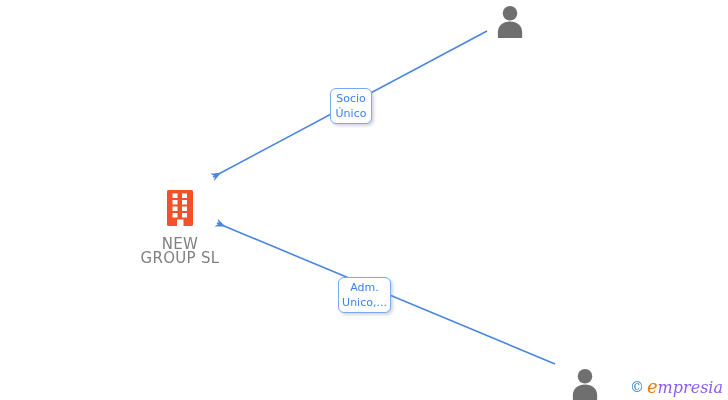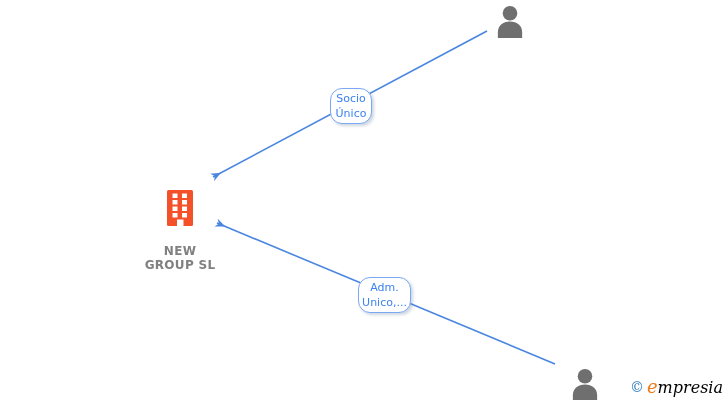--- a/index.html
+++ b/index.html
@@ -5,42 +5,42 @@
   html,body{margin:0;padding:0;background:#ffffff;}
   .stage{
     position:relative;width:728px;height:400px;background:#ffffff;
     overflow:hidden;font-family:"DejaVu Sans","Liberation Sans",sans-serif;
   }
   svg.edges{position:absolute;left:0;top:0;width:728px;height:400px;}
   .node{position:absolute;cursor:pointer;}
   .node-company{left:110px;top:190px;width:140px;text-align:center;}
   .building-wrap{width:26px;height:36px;margin:0 auto;}
   .company-name{
-    margin-top:18px;font-size:12px;line-height:14px;color:#808080;
-    letter-spacing:0.3px;font-weight:700;
+    margin-top:11px;font-size:15px;line-height:14px;color:#808080;
+    letter-spacing:0.3px;font-weight:400;
   }
   .node-person-top{left:495px;top:5px;width:30px;height:33px;}
   .node-person-bottom{left:570px;top:368px;width:30px;height:33px;}
   .edge-label{
     position:absolute;background:#ffffff;border:1px solid #7aa8f2;
-    border-radius:12px;box-shadow:2px 2px 3px rgba(120,140,170,0.35);
+    border-radius:6px;box-shadow:2px 2px 3px rgba(120,140,170,0.35);
     color:#3c82f0;font-size:11px;line-height:15px;text-align:center;
     display:flex;flex-direction:column;align-items:center;justify-content:center;
     cursor:pointer;
   }
   .edge-label-socio{left:330px;top:88px;width:40px;height:34px;}
-  .edge-label-adm{left:358px;top:277px;width:51px;height:34px;}
+  .edge-label-adm{left:338px;top:277px;width:51px;height:34px;}
   .watermark{
     position:absolute;right:5px;bottom:3px;font-size:16px;
     font-family:"DejaVu Serif","Liberation Serif",serif;font-style:italic;
     white-space:nowrap;user-select:none;
   }
   .wm-copy{color:#2f7cc0;font-style:normal;font-size:14px;vertical-align:1px;margin-right:3px;}
   .wm-e{color:#ee7b17;font-size:18px;}
-  .wm-rest{color:#000000;}
+  .wm-rest{color:#8b5cf6;}
 </style>
 </head>
 <body>
 
 <div class="stage">
 
   <svg class="edges" viewBox="0 0 728 400" xmlns="http://www.w3.org/2000/svg">
     <defs>
       <marker id="arrowhead" markerWidth="11" markerHeight="9" refX="9.5" refY="4.5" orient="auto" markerUnits="userSpaceOnUse">
         <path d="M10.5,0.3 L0.5,4.5 L10.5,8.7 L7.5,4.5 Z" fill="#4a86e0"></path>

